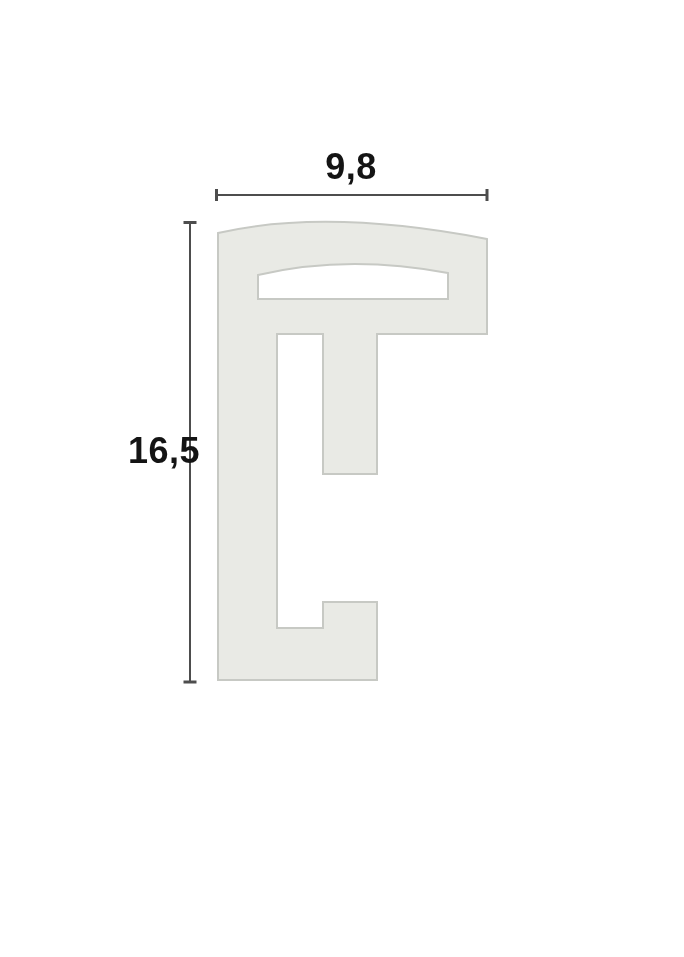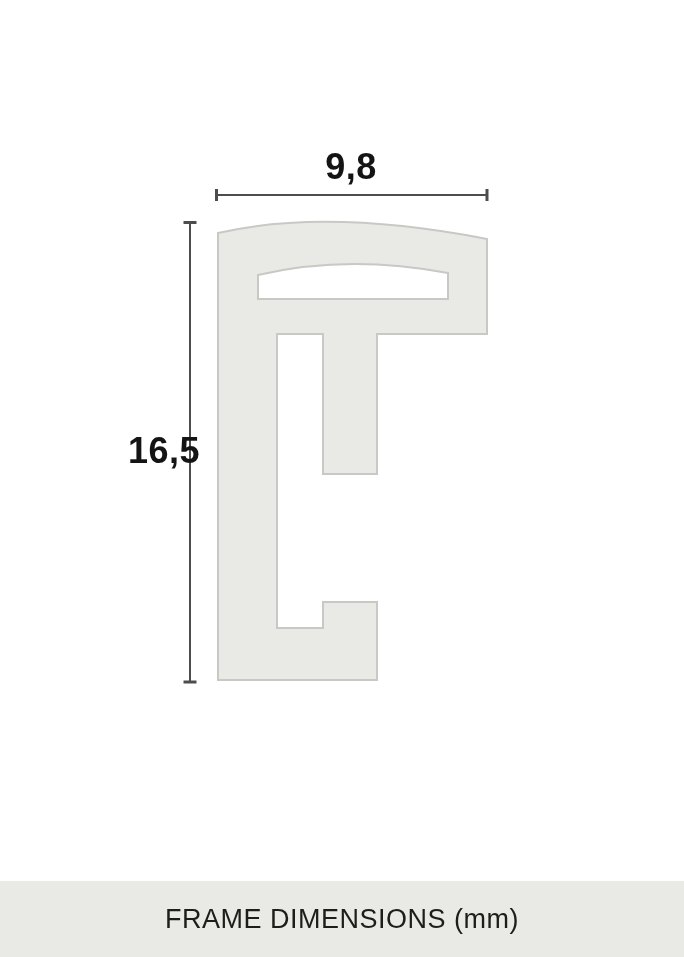--- a/index.html
+++ b/index.html
@@ -115,17 +115,14 @@
       <line class="dim-line" x1="190" y1="222.5" x2="190" y2="682"></line>
       <line class="dim-tick" x1="183.5" y1="222.5" x2="196.5" y2="222.5"></line>
       <line class="dim-tick" x1="183.5" y1="682" x2="196.5" y2="682"></line>
     </g>
   </svg>
 
   <div class="dim-label width">9,8</div>
 
   <div class="dim-label height">16,5</div>
 
-  <div class="footer-bar">
-    <span class="footer-title">FRAME DIMENSIONS (mm)</span>
-  </div>
 
 </div>
 
 </body></html>

